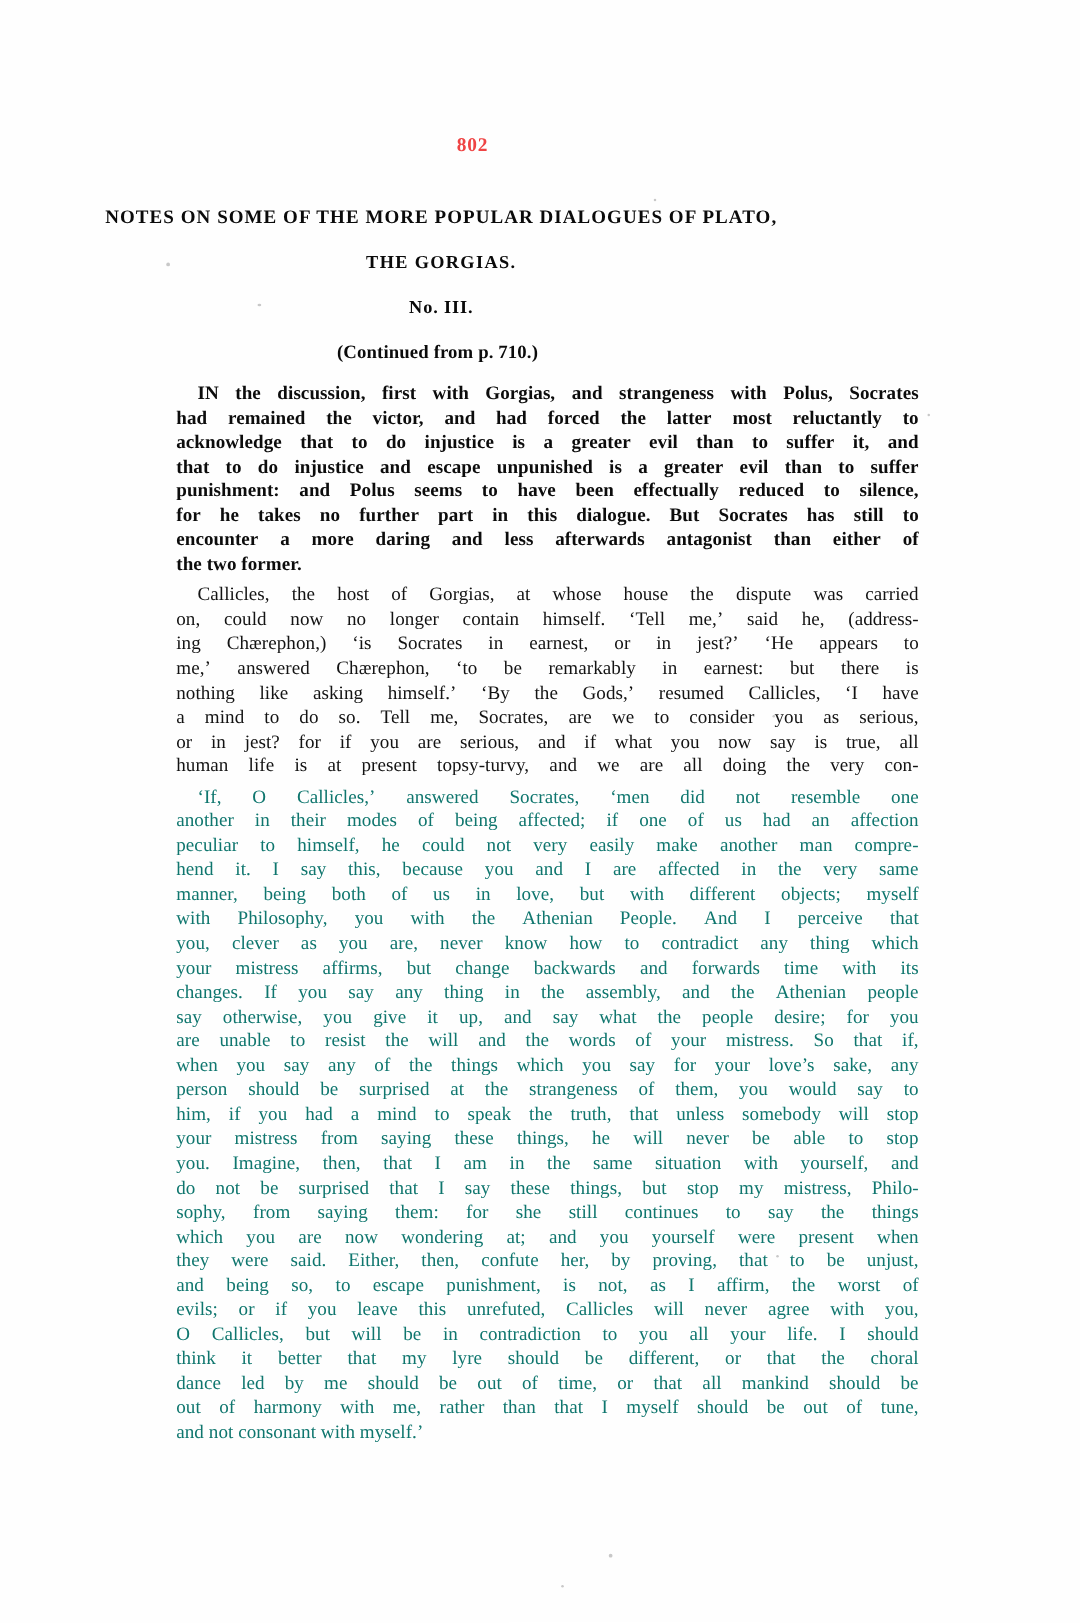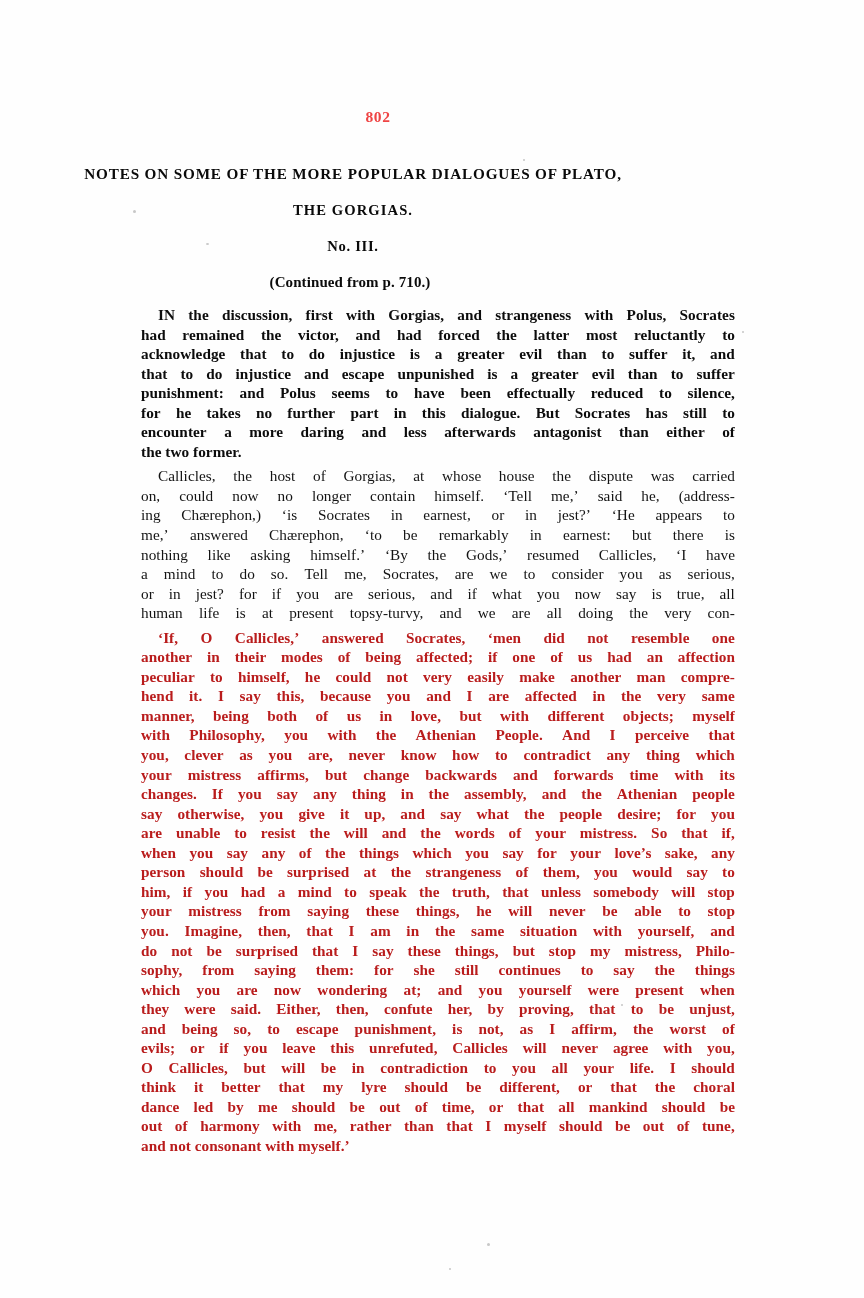--- a/index.html
+++ b/index.html
@@ -105,21 +105,21 @@
     justify-content: space-between;
     white-space: normal;
   }
   .ln.j > span { white-space: pre; }
   .ln.last { display: block; }
 
   .indent { padding-left: 17px; }
 
   
   .ink-heavy { font-weight: bold; }
-  .ink-mid   { font-weight: bold; color: #b91c1c; }
+  .ink-mid   { font-weight: normal; color: #0f766e; }
   .ink-light { font-weight: normal; color: #131313; }
 
   
   .speck {
     position: absolute;
     background: #9a9a9a;
     border-radius: 50%;
     opacity: .55;
   }
 </style>

